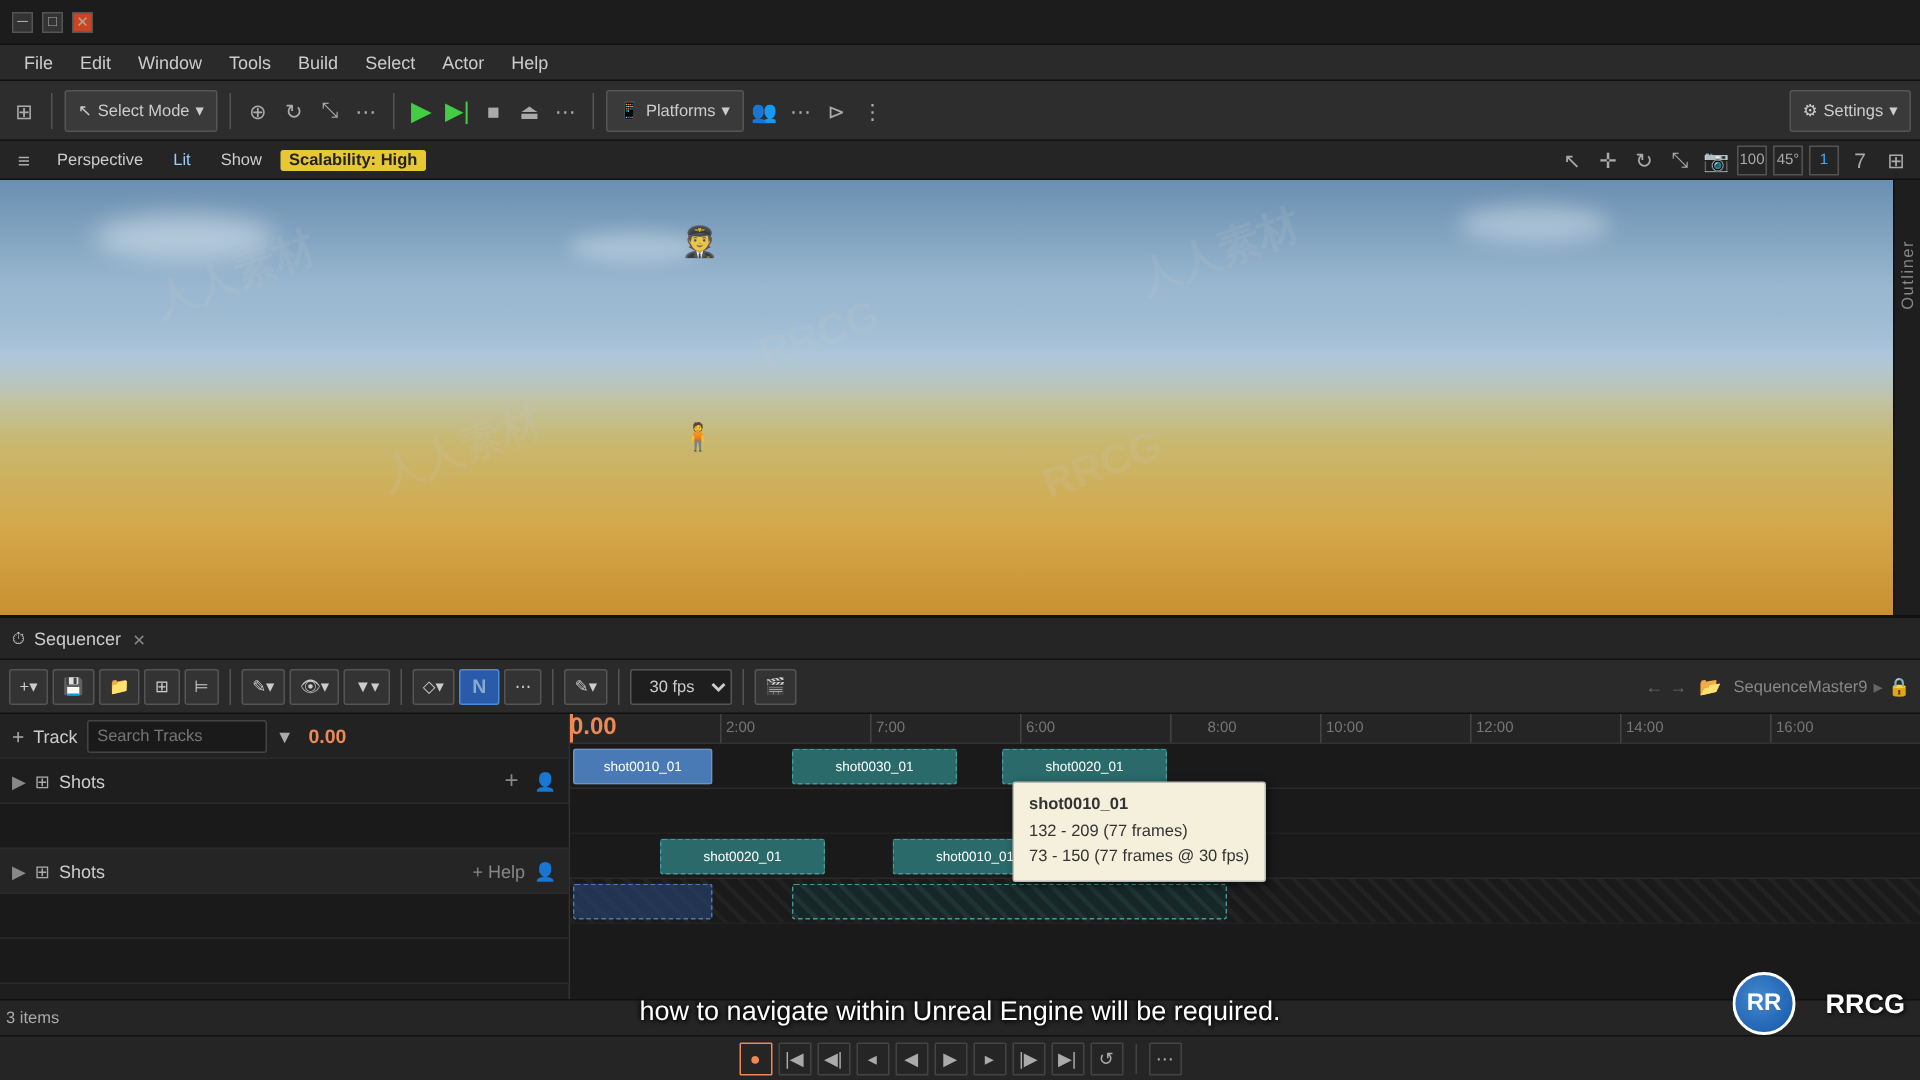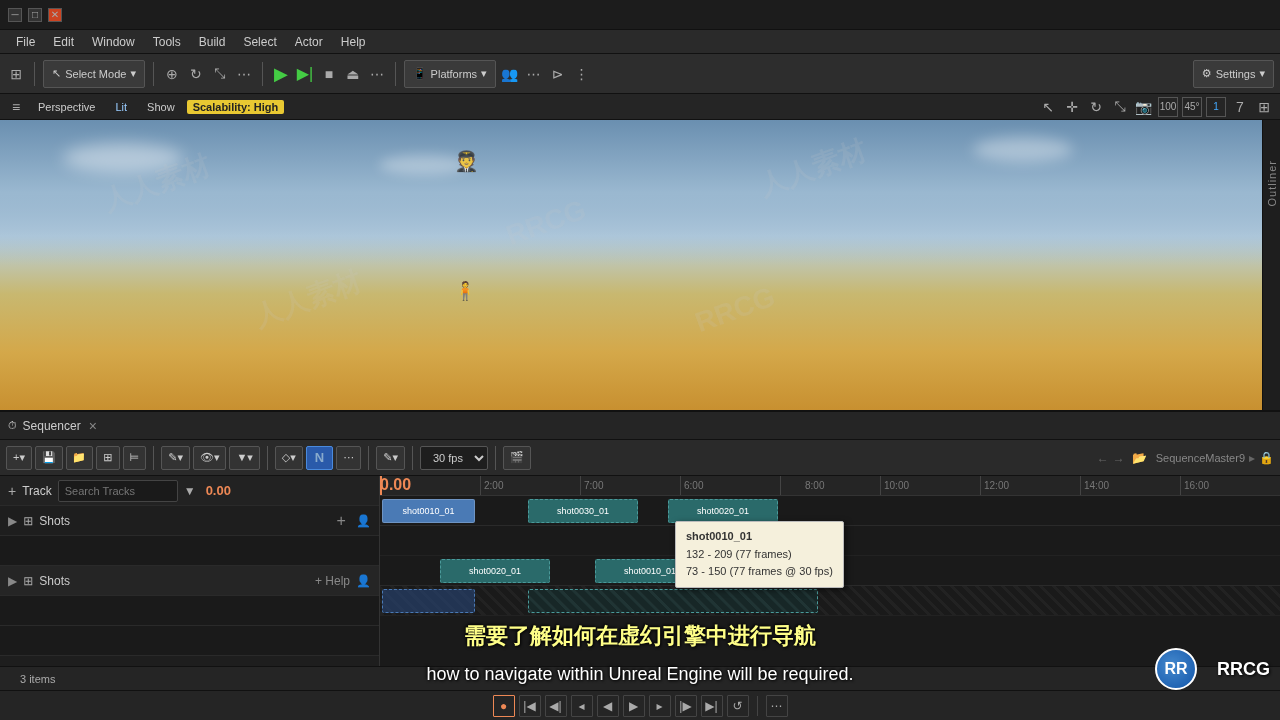--- a/index.html
+++ b/index.html
@@ -142,21 +142,21 @@
     .clip-teal { background: #2a6a6a; border: 1px dashed #4a9a9a; }
     .tooltip-box {
       position: absolute; background: #f5f0dc; color: #333; border: 1px solid #bbb;
       padding: 6px 10px; font-size: 11px; z-index: 20; border-radius: 2px;
       white-space: nowrap; box-shadow: 2px 2px 6px rgba(0,0,0,0.5);
     }
     .tooltip-box div { line-height: 1.6; }
 
     #seq-footer {
       height: 24px; background: #252525; display: flex; align-items: center;
-      padding: 0 20px; font-size: 11px; color: #888; border-top: 1px solid #111;
+      padding: 0 4px; font-size: 11px; color: #888; border-top: 1px solid #111;
     }
     .seq-count { color: #aaa; }
 
     
     #playback-bar {
       height: 30px; background: #252525; display: flex; align-items: center;
       justify-content: center; gap: 4px; border-top: 1px solid #111;
     }
     .pb-btn {
       width: 22px; height: 22px; background: transparent; border: 1px solid #444;
@@ -481,20 +481,19 @@
   <button class="pb-btn">▶</button>
   <button class="pb-btn">▸</button>
   <button class="pb-btn">|▶</button>
   <button class="pb-btn">▶|</button>
   <button class="pb-btn">↺</button>
   <div style="width:1px;height:20px;background:#444;margin:0 4px;"></div>
   <button class="pb-btn">⋯</button>
 </div>
 
 <div id="subtitle-overlay">
-  <div class="subtitle-cn">需要了解如何在虚幻引擎中进行导航</div>
   <div class="subtitle-en">how to navigate within Unreal Engine will be required.</div>
 </div>
 
 <div id="logo-overlay">
   <div class="logo-circle">RR</div>
   <div class="logo-text">RRCG</div>
 </div>
 
 </body></html>

